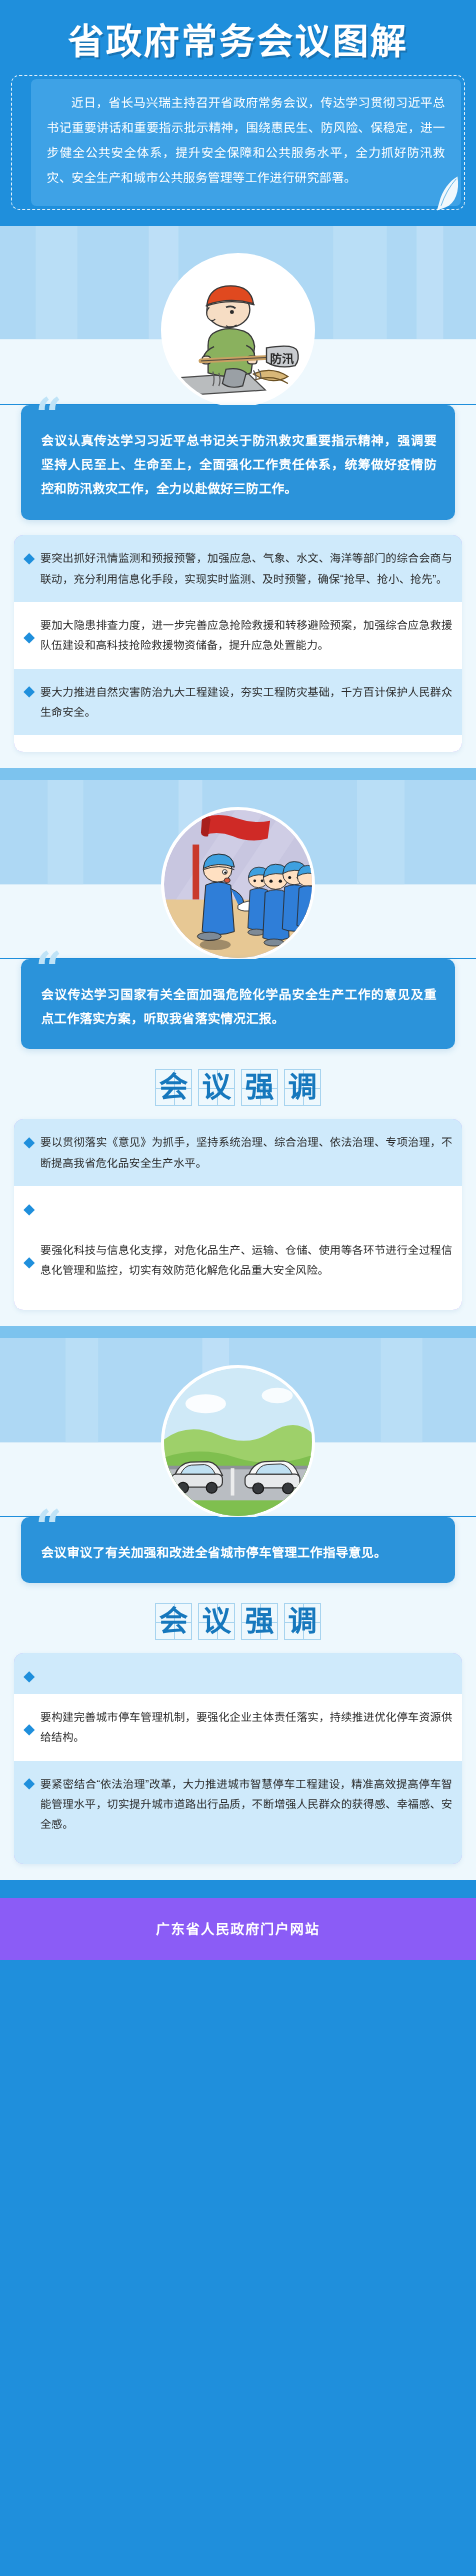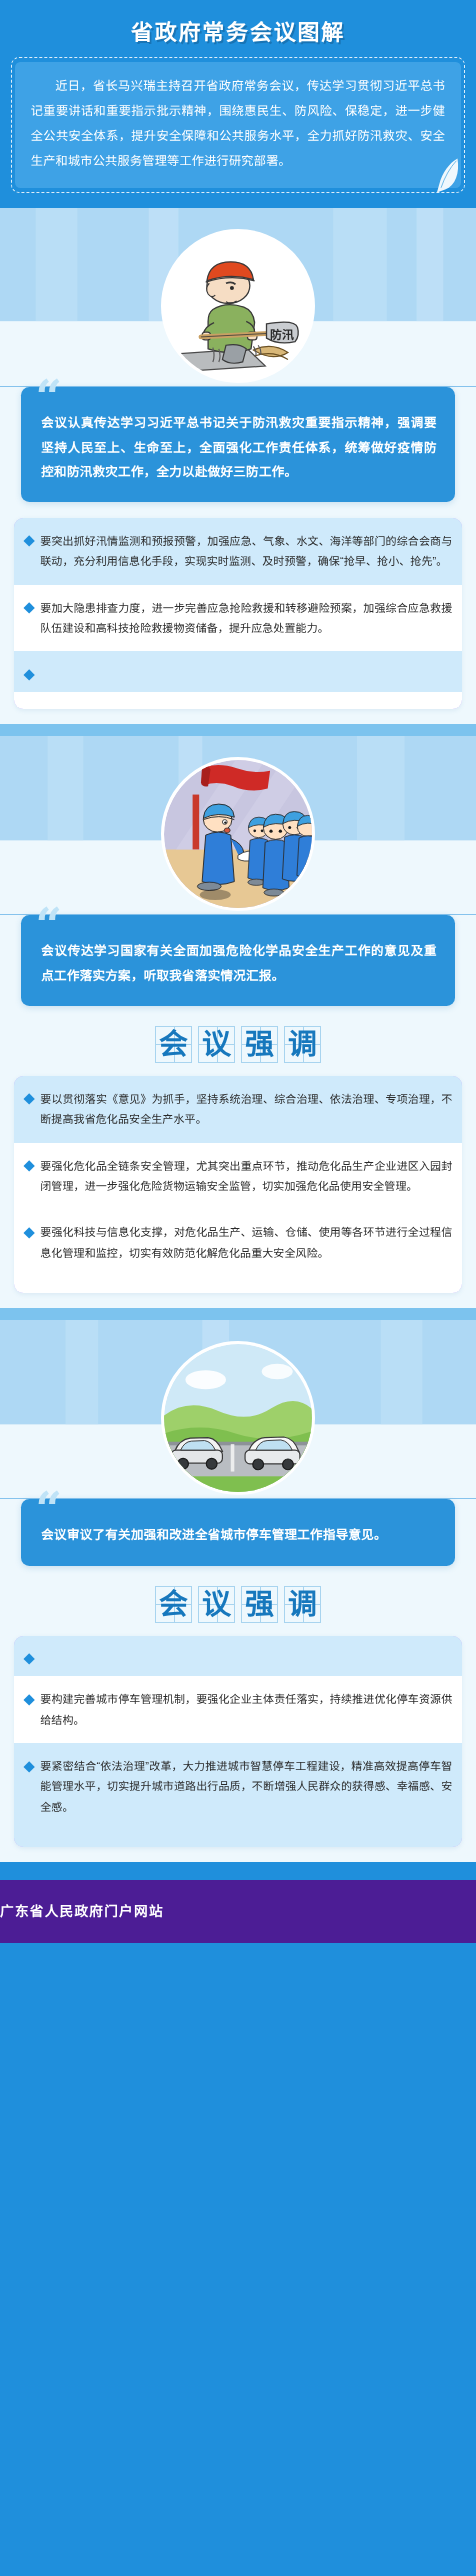--- a/index.html
+++ b/index.html
@@ -11,21 +11,21 @@
     width:476px;
     overflow-x:hidden;
   }
   .page { width:476px; position:relative; background:#1f8fdc; }
 
   
   .header { background:#1f8fdc; padding:10.7px 0 0 0; }
   .title {
     text-align:center;
     color:#ffffff;
-    font-size:22px;
+    font-size:36px;
     font-weight:bold;
     letter-spacing:1.8px;
     line-height:1.25;
     padding:8.3px 0 10.7px 0;
     text-shadow:1.8px 2.4px 0 rgba(18,95,150,.55);
     font-family:"DejaVu Sans","Liberation Sans",sans-serif;
   }
   .intro-wrap { padding:0 10.7px 15.5px 10.7px; position:relative; }
   .intro-box {
     border:1.8px dashed rgba(255,255,255,.85);
@@ -35,39 +35,40 @@
   .intro-inner {
     background:#3ea2e6;
     border-radius:5.4px;
     padding:12px 15.5px 14.3px 15.5px;
     color:#ffffff;
     font-size:12.2px;
     line-height:2.05;
     text-align:justify;
     text-indent:2em;
     letter-spacing:0.2px;
+    margin-left:16px;
   }
   .quill {
     position:absolute;
     right:15.5px; bottom:13px;
     width:27px; height:39px;
     pointer-events:none;
   }
 
   
   .section { position:relative; width:476px; }
   .sec-art {
     position:relative;
     height:179px;
     overflow:hidden;
   }
   .sec-art .sky { position:absolute; inset:0; }
   .art-circle {
     position:absolute;
-    left:50%; top:21px;
+    left:50%; top:27px;
     transform:translateX(-50%);
     width:154px; height:154px;
     border-radius:50%;
     border:3.6px solid #ffffff;
     overflow:hidden;
     background:#ffffff;
   }
   .sec-body {
     background:#eef8fd;
     padding:0 13px 15.5px 13px;
@@ -130,21 +131,21 @@
     display:flex;
     gap:7.1px;
     padding:13px 9.5px 13px 10.7px;
     font-size:11px;
     line-height:1.85;
     color:#2a2a2a;
     text-align:justify;
     letter-spacing:0.1px;
   }
   .bullet.alt { background:#cfeafb; }
-  .bullet.plain { background:#ffffff; }
+  .bullet.plain { background:#ffffff;align-items:center; }
   .bullet .dia {
     flex:0 0 auto;
     width:8.3px; height:8.3px;
     margin-top:6.5px;
     background:#1f8fdc;
     transform:rotate(45deg);
   }
   .bullet .txt { flex:1 1 auto; }
 
   .sec-rounded {
@@ -153,21 +154,22 @@
     background:#c4b5fd;
     margin:0 1.2px;
     box-shadow:0 1.2px 4.2px rgba(60,130,180,.10);
   }
   .pad-bot { height:16.7px; background:#ffffff; }
   .pad-bot.alt { background:#cfeafb; }
   .band { height:12px; background:#7cc3ee; }
 
   
   .footer {
-    background:#4c1d95;
+    background:#8b5cf6;
+    text-align:center;
     padding:20px 0 22.6px 0;
     color:#ffffff;
     font-size:13.7px;
     font-weight:bold;
     letter-spacing:1.2px;
   }
   .spacer-blue { height:18px; background:#1f8fdc; }
 </style>
 </head>
 <body>
@@ -237,20 +239,21 @@
         <div class="bullet alt">
           <span class="dia"></span>
           <span class="txt">要突出抓好汛情监测和预报预警，加强应急、气象、水文、海洋等部门的综合会商与联动，充分利用信息化手段，实现实时监测、及时预警，确保“抢早、抢小、抢先”。</span>
         </div>
         <div class="bullet plain">
           <span class="dia"></span>
           <span class="txt">要加大隐患排查力度，进一步完善应急抢险救援和转移避险预案，加强综合应急救援队伍建设和高科技抢险救援物资储备，提升应急处置能力。</span>
         </div>
         <div class="bullet alt">
           <span class="dia"></span>
+          <span class="txt">要大力推进自然灾害防治九大工程建设，夯实工程防灾基础，千方百计保护人民群众生命安全。</span>
         </div>
         <div class="pad-bot"></div>
       </div>
     </div>
     <div class="band"></div>
   </div>
 
   <div class="section">
     <div class="sec-art">
       <svg class="sky" viewBox="0 0 800 300" preserveAspectRatio="none">
@@ -341,21 +344,20 @@
         </span>
       </div>
 
       <div class="bullets sec-rounded">
         <div class="bullet alt">
           <span class="dia"></span>
           <span class="txt">要以贯彻落实《意见》为抓手，坚持系统治理、综合治理、依法治理、专项治理，不断提高我省危化品安全生产水平。</span>
         </div>
         <div class="bullet plain">
           <span class="dia"></span>
-          <span class="txt">要强化危化品全链条安全管理，尤其突出重点环节，推动危化品生产企业进区入园封闭管理，进一步强化危险货物运输安全监管，切实加强危化品使用安全管理。</span>
         </div>
         <div class="bullet plain">
           <span class="dia"></span>
           <span class="txt">要强化科技与信息化支撑，对危化品生产、运输、仓储、使用等各环节进行全过程信息化管理和监控，切实有效防范化解危化品重大安全风险。</span>
         </div>
         <div class="pad-bot"></div>
       </div>
     </div>
     <div class="band"></div>
   </div>

